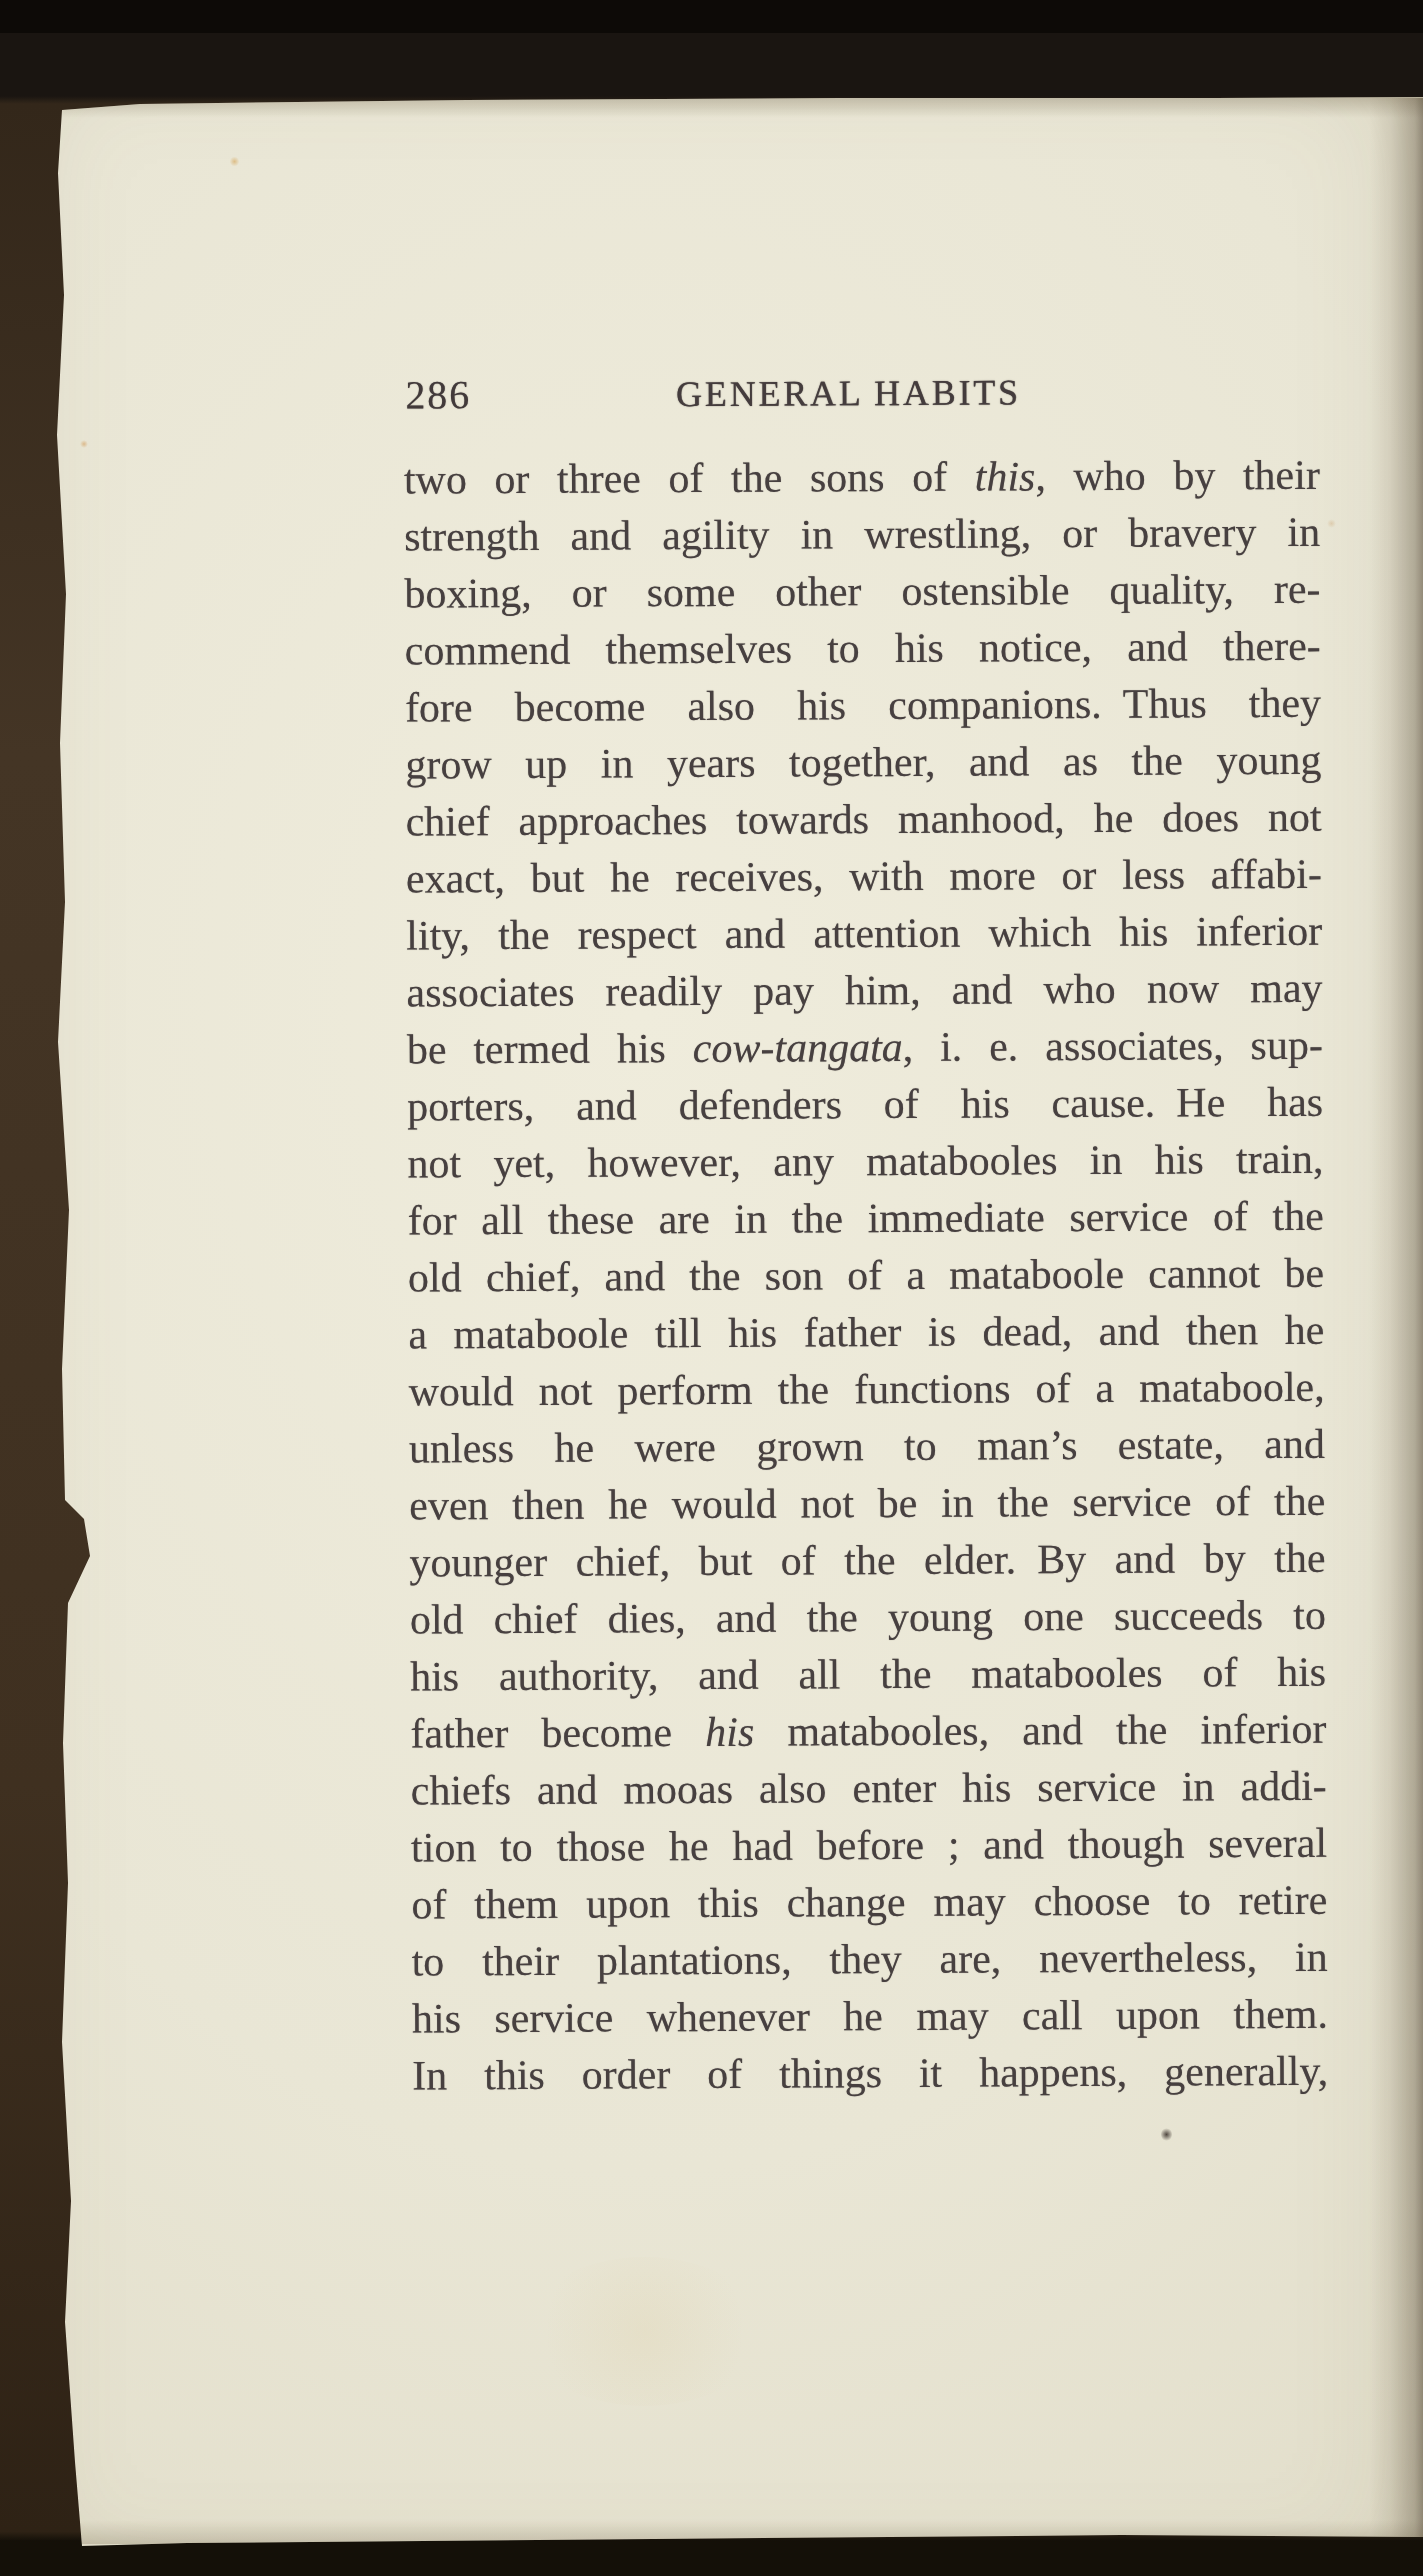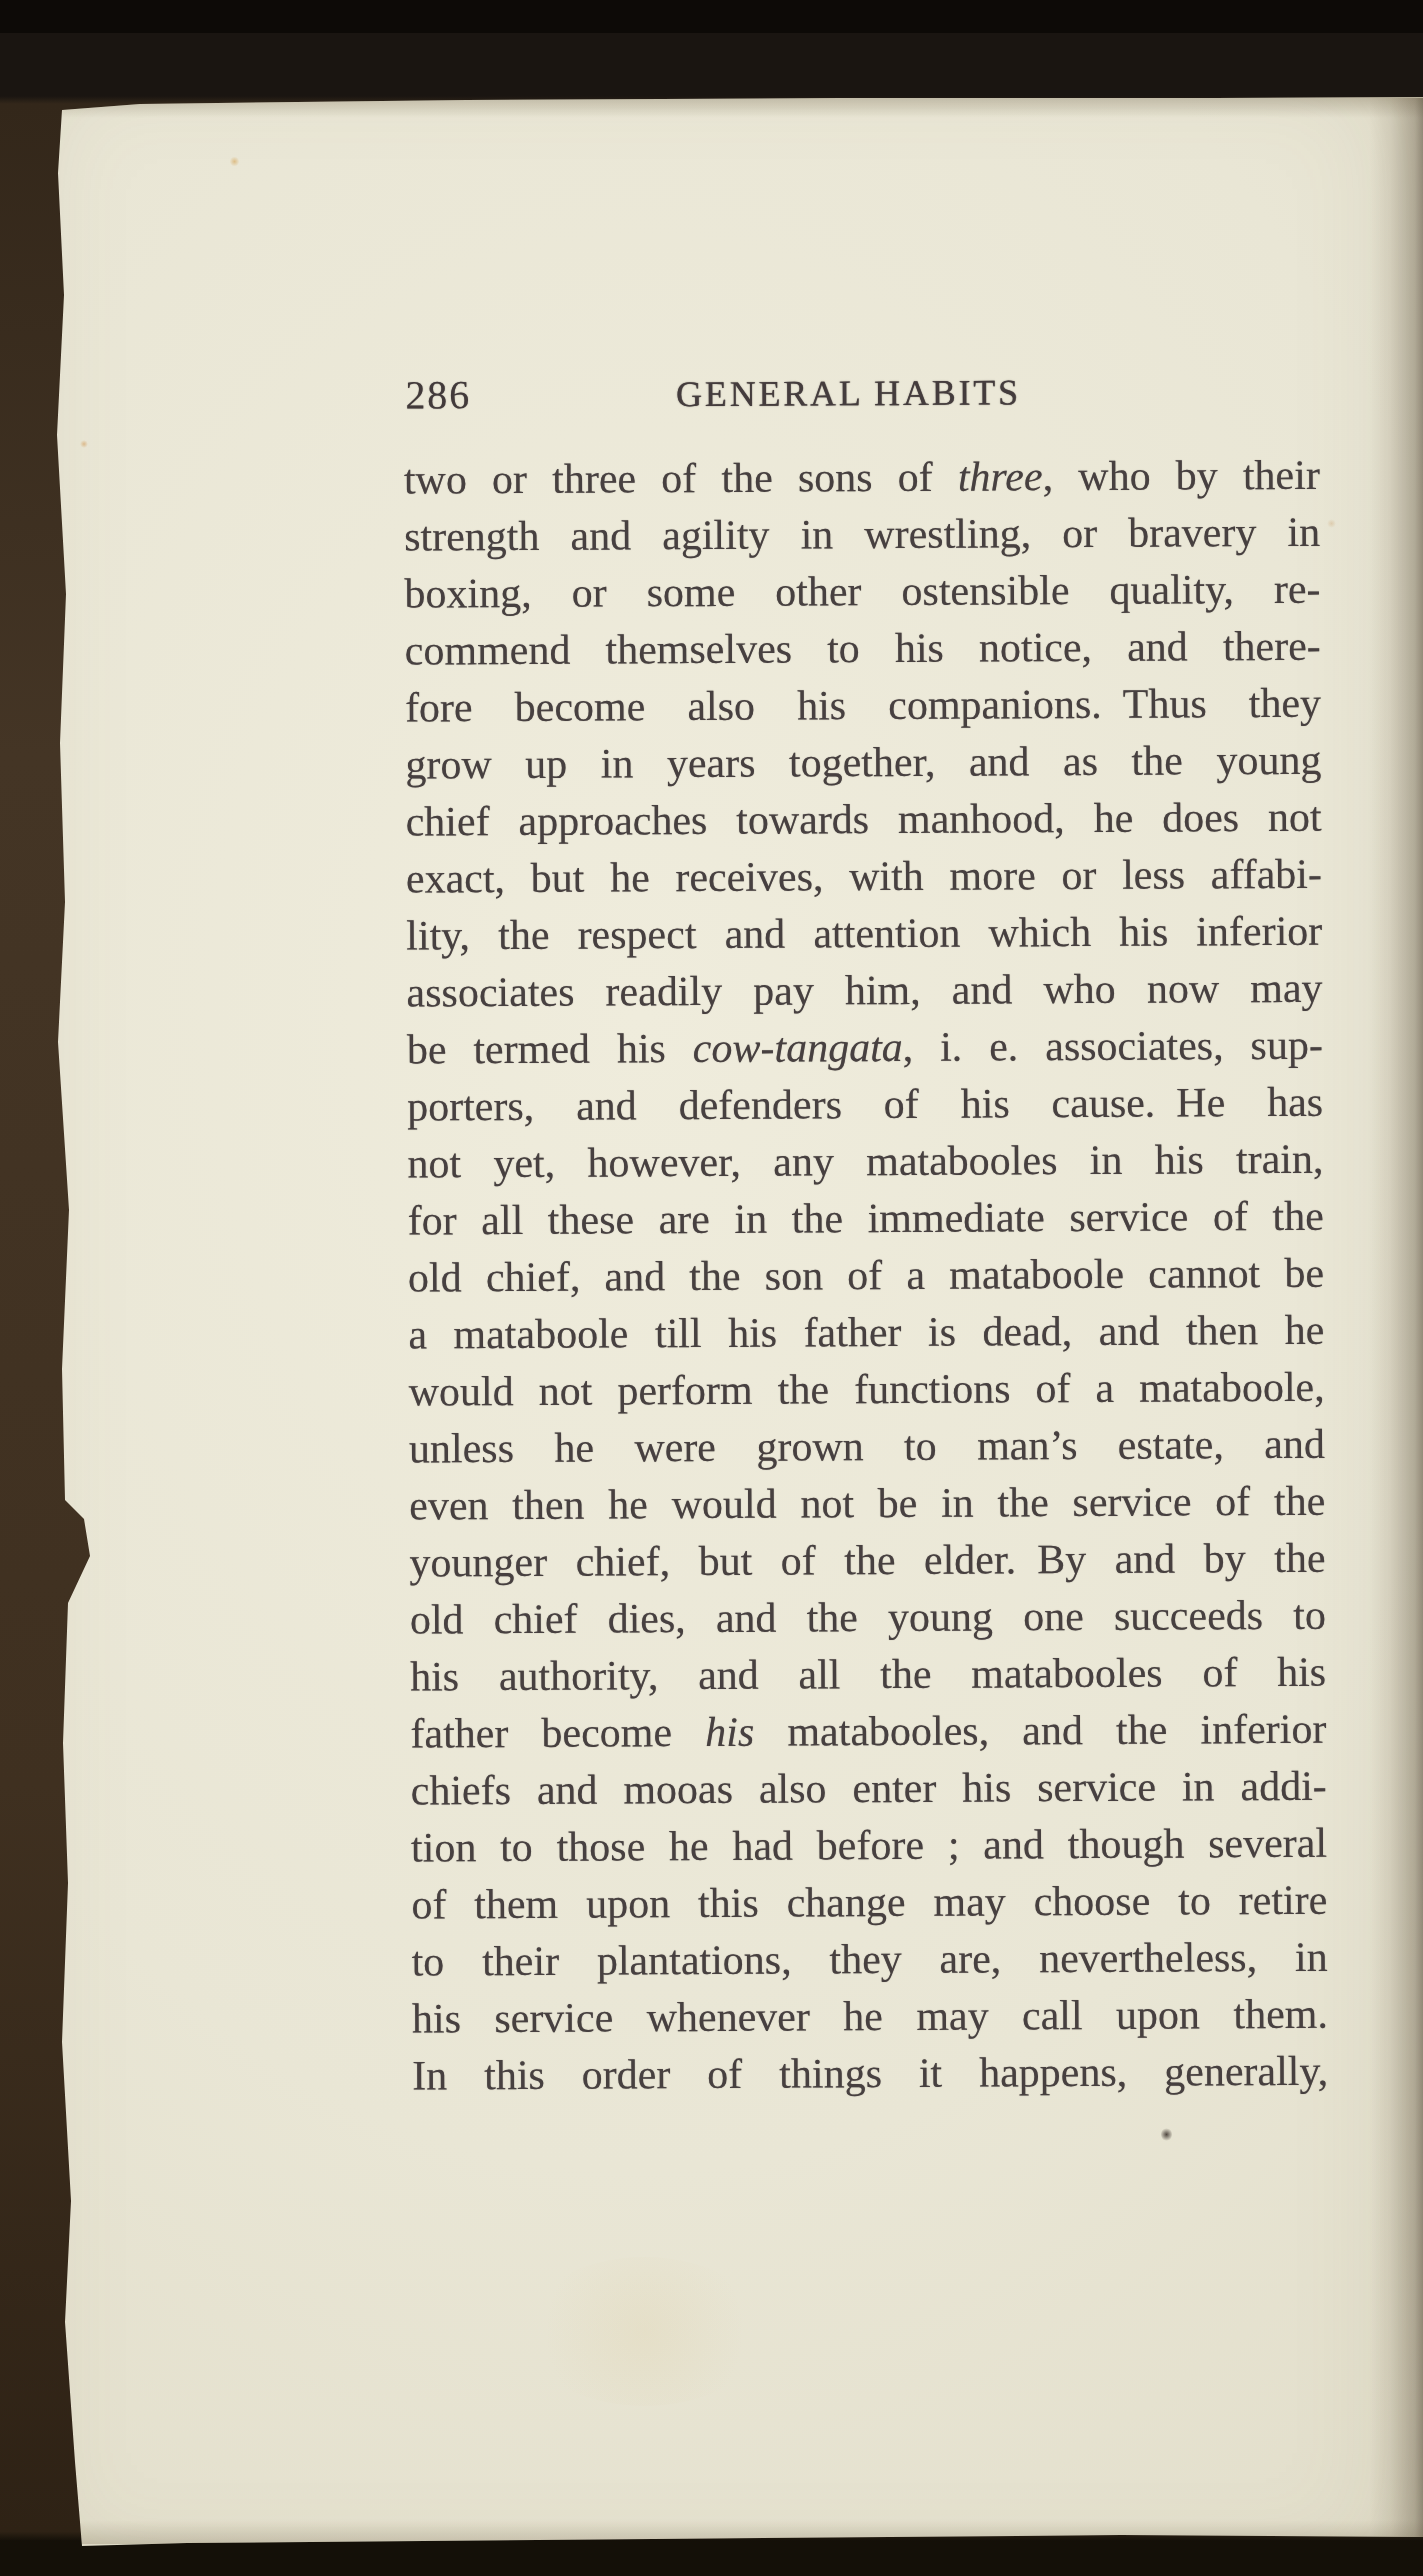--- a/index.html
+++ b/index.html
@@ -90,21 +90,21 @@
     <div class="stain s4"></div>
     <div class="ink-blot"></div>
   </div>
 
   <div class="text-rot">
     <div class="header-row">
       <span class="page-number">286</span>
       <span class="running-header">GENERAL HABITS</span>
     </div>
     <div class="body-text">
-        <div class="line"><span>two or three of the sons of </span><span class="it">three</span><span>, who by their</span></div>
+        <div class="line"><span>two or three of the sons of </span><span class="it">this</span><span>, who by their</span></div>
         <div class="line"><span>strength and agility in wrestling, or bravery in</span></div>
         <div class="line"><span>boxing, or some other ostensible quality, re-</span></div>
         <div class="line"><span>commend themselves to his notice, and there-</span></div>
         <div class="line"><span>fore become also his companions. Thus they</span></div>
         <div class="line"><span>grow up in years together, and as the young</span></div>
         <div class="line"><span>chief approaches towards manhood, he does not</span></div>
         <div class="line"><span>exact, but he receives, with more or less affabi-</span></div>
         <div class="line"><span>lity, the respect and attention which his inferior</span></div>
         <div class="line"><span>associates readily pay him, and who now may</span></div>
         <div class="line"><span>be termed his </span><span class="it">cow-tangata</span><span>, i. e. associates, sup-</span></div>

